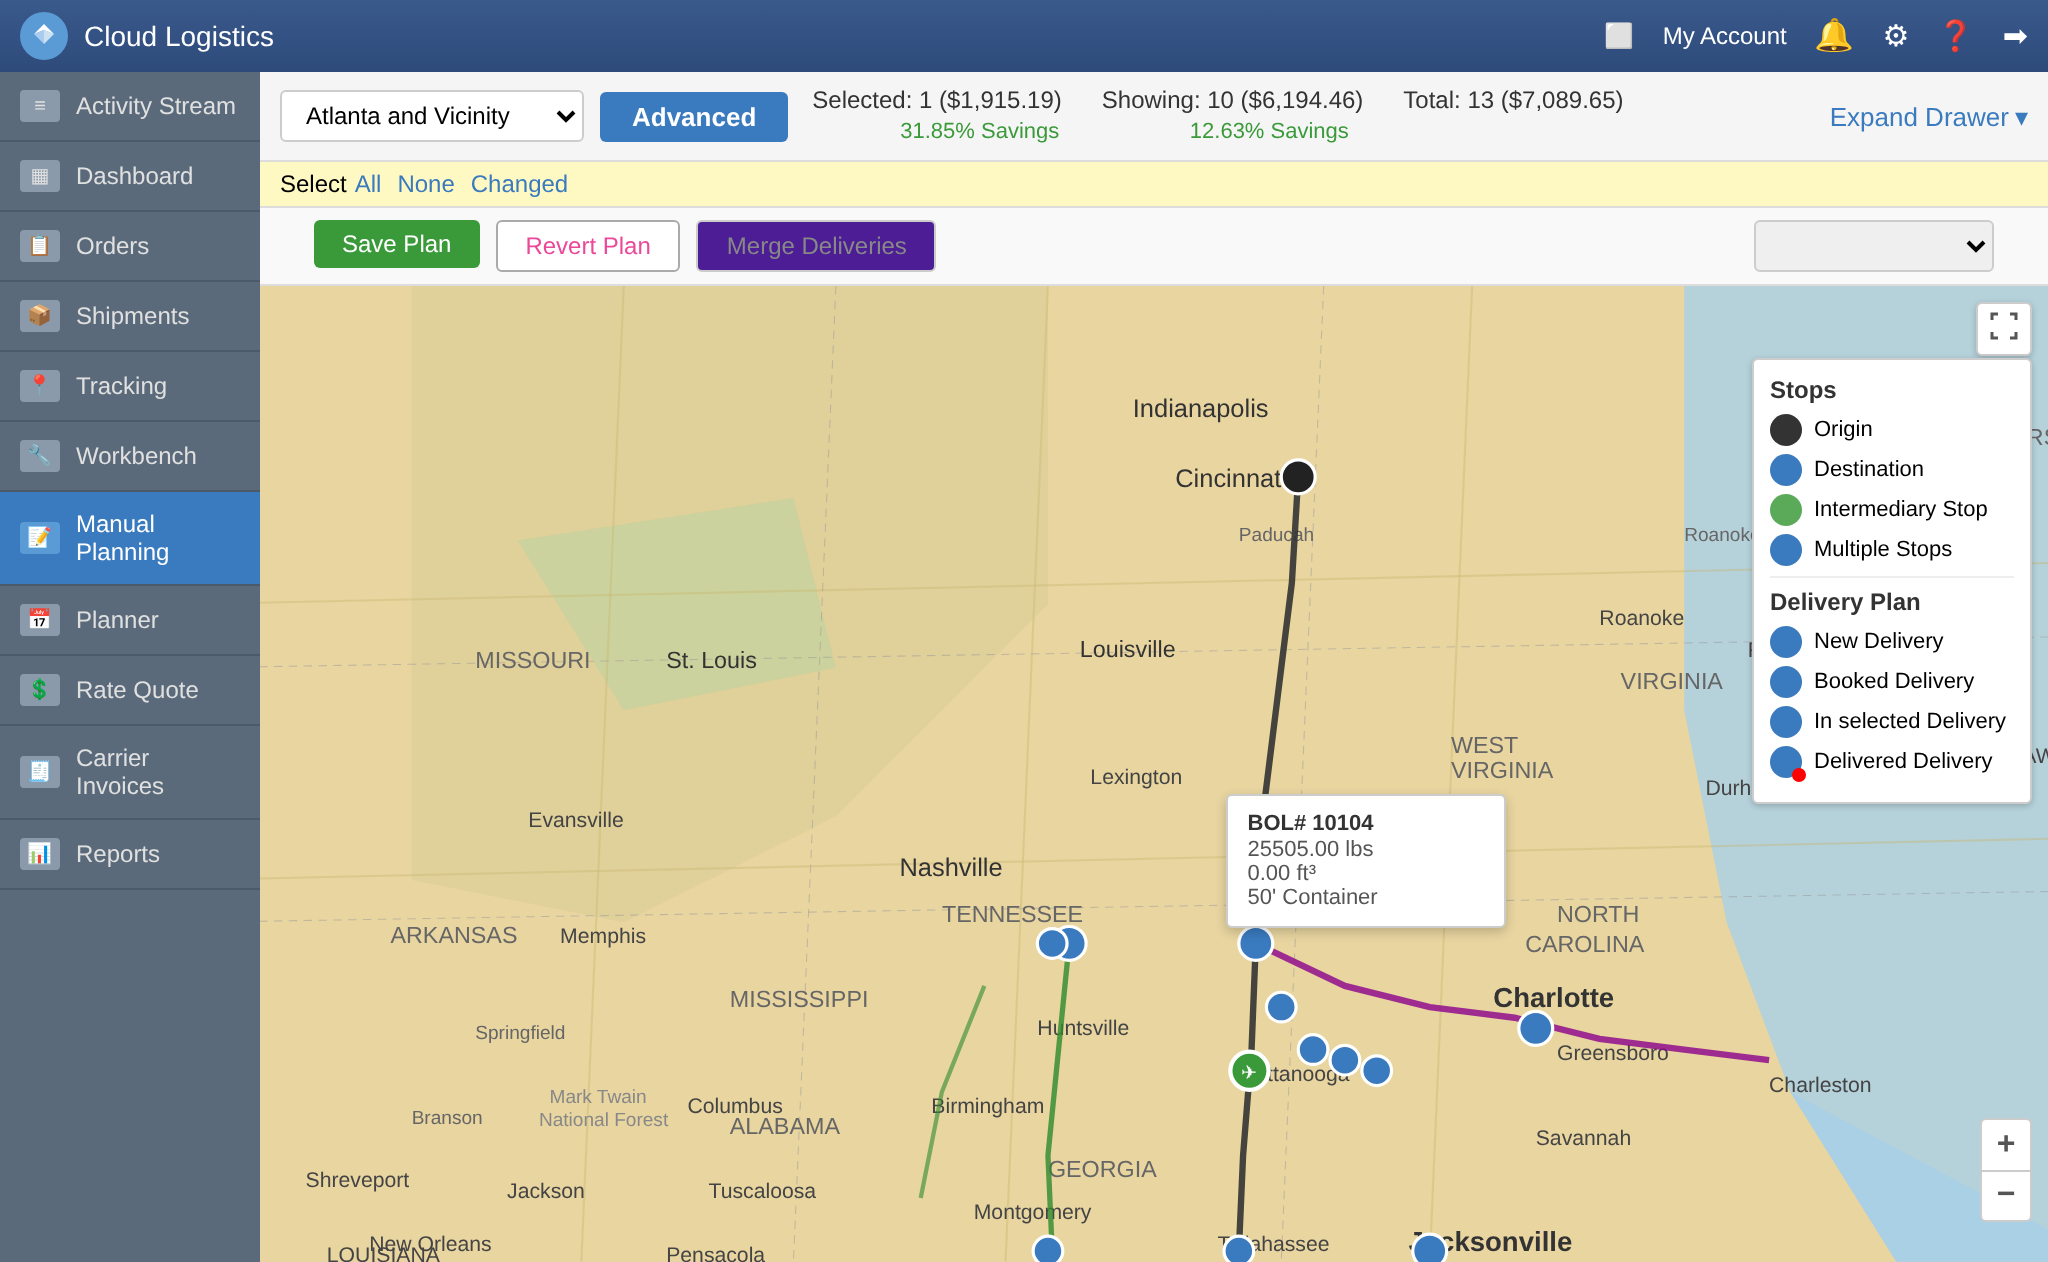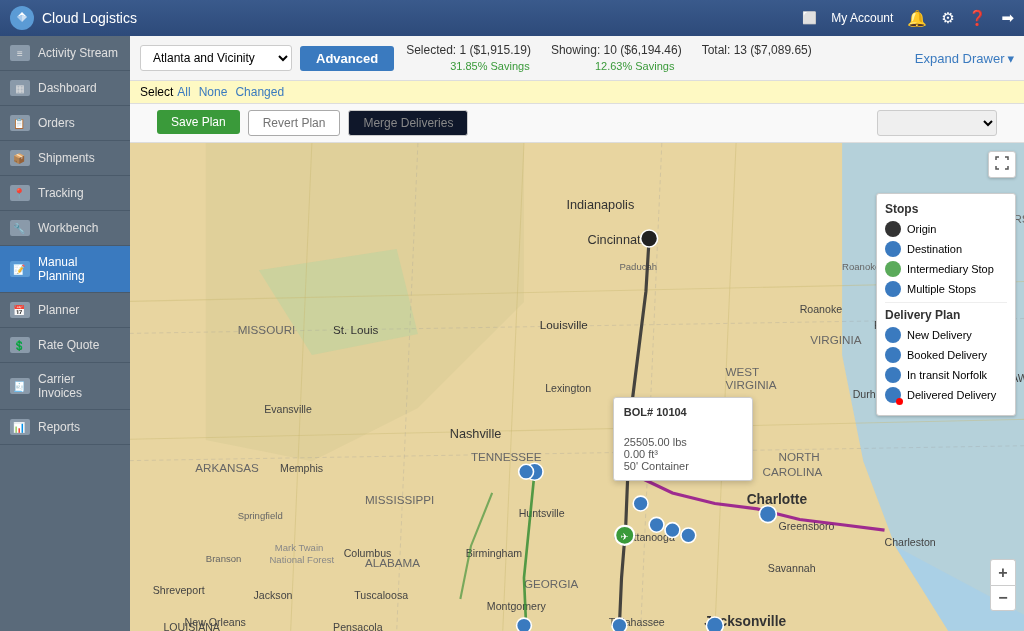--- a/index.html
+++ b/index.html
@@ -114,29 +114,29 @@
       background: #3a9a3a;
       color: white;
       border: none;
       padding: 5px 14px;
       border-radius: 3px;
       font-size: 12px;
       cursor: pointer;
     }
     .btn-revert {
       background: white;
-      color: #737373;
+      color: #ec4899;
       border: 1px solid #aaa;
       padding: 5px 14px;
       border-radius: 3px;
       font-size: 12px;
       cursor: pointer;
     }
     .btn-merge {
-      background: #0f172a;
+      background: #4c1d95;
       color: #888;
       border: 1px solid #ccc;
       padding: 5px 14px;
       border-radius: 3px;
       font-size: 12px;
       cursor: not-allowed;
     }
     .route-question { margin-left: auto; font-size: 12px; color: #555; display: flex; align-items: center; gap: 6px; }
     .route-select { padding: 4px 8px; border: 1px solid #ccc; border-radius: 3px; font-size: 12px; width: 120px; }
 
@@ -212,21 +212,21 @@
       font-size: 16px;
       font-weight: bold;
       color: #555;
     }
     .zoom-btn:first-child { border-radius: 3px 3px 0 0; border-bottom: none; }
     .zoom-btn:last-child { border-radius: 0 0 3px 3px; }
 
     
     .map-legend {
       position: absolute;
-      top: 50px;
+      top: 36px;
       right: 8px;
       background: white;
       border: 1px solid #ccc;
       border-radius: 3px;
       padding: 8px 8px;
       font-size: 11px;
       z-index: 10;
       box-shadow: 0 1px 3px rgba(0,0,0,0.2);
       min-width: 140px;
     }
@@ -243,21 +243,21 @@
       border: 1px solid #ccc;
       border-radius: 3px;
       padding: 8px 10px;
       font-size: 11px;
       z-index: 20;
       box-shadow: 0 2px 6px rgba(0,0,0,0.2);
       min-width: 140px;
       top: 52%;
       left: 54%;
     }
-    .tooltip-title { font-weight: bold; margin-bottom: 18px; color: #333; }
+    .tooltip-title { font-weight: bold; margin-bottom: 1px; color: #333; }
     .tooltip-row { color: #555; }
   </style>
 </head>
 <body>
 
 <div class="top-nav">
   <div class="top-nav-left">
     <div class="logo-icon">
       <svg width="16" height="16" viewBox="0 0 16 16">
         <path d="M8 2 L13 7 L8 5 L3 7 Z" fill="white"></path>
@@ -507,21 +507,21 @@
           <div class="legend-item">
             <div class="legend-icon" style="background:#3a7abf; border-radius:50%; width:16px; height:16px;"></div>
             <span>New Delivery</span>
           </div>
           <div class="legend-item">
             <div class="legend-icon" style="background:#3a7abf; border-radius:50%; width:16px; height:16px;"></div>
             <span>Booked Delivery</span>
           </div>
           <div class="legend-item">
             <div class="legend-icon" style="background:#3a7abf; border-radius:50%; width:16px; height:16px;"></div>
-            <span>In transit Norfolk</span>
+            <span>In selected Delivery</span>
           </div>
           <div class="legend-item">
             <div class="legend-icon" style="background:#3a7abf; border-radius:50%; width:16px; height:16px; position:relative;">
               <span style="position:absolute;bottom:-2px;right:-2px;background:red;border-radius:50%;width:7px;height:7px;display:block;"></span>
             </div>
             <span>Delivered Delivery</span>
           </div>
         </div>
 
         <div class="map-tooltip">

